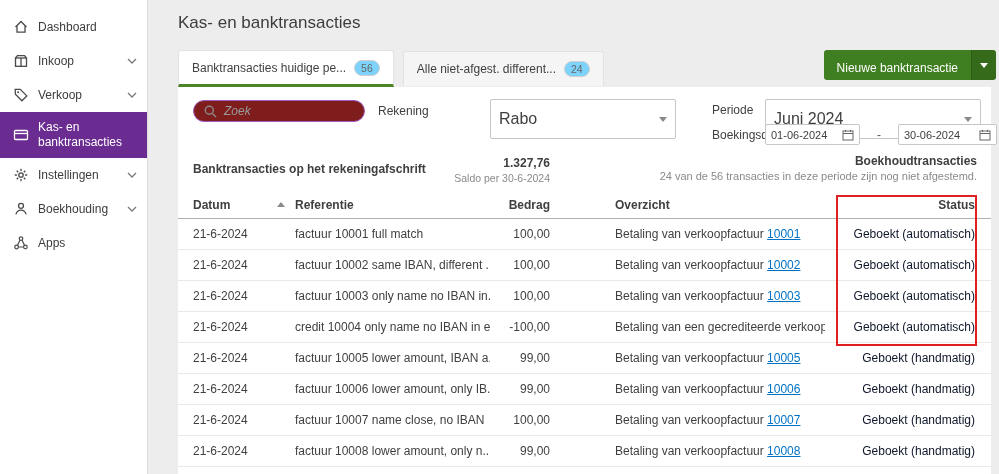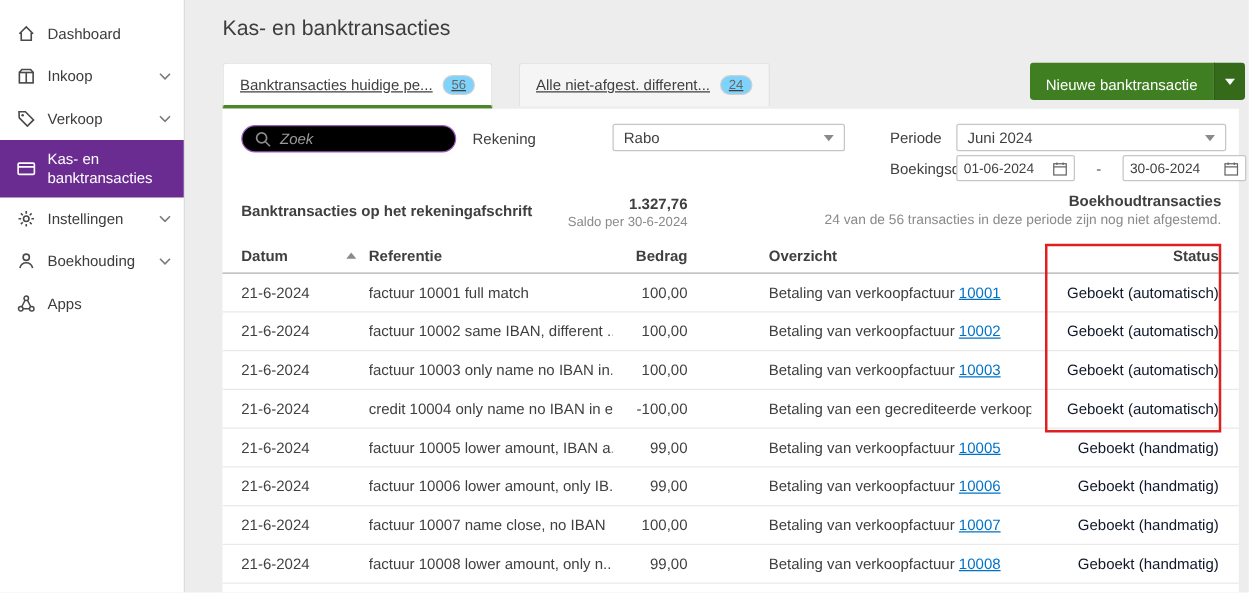--- a/index.html
+++ b/index.html
@@ -28,21 +28,21 @@
     background: #6b2c91; color: #ffffff; padding: 8px 10px 8px 13px;
   }
   .side-item.active .icon { color: #ffffff; }
   .side-item .lbl { line-height: 1.25; }
 
   
   .main { position: absolute; left: 149px; top: 0; right: 0; bottom: 0; }
   .page-title { position: absolute; left: 29px; top: 13px; font-size: 17px; color: #3d3d3d; }
 
   
-  .tabbar { position: absolute; left: 29px; top: 50px; display: flex; align-items: flex-start; gap: 21px; height: 37px; text-decoration: underline; }
+  .tabbar { position: absolute; left: 29px; top: 50px; display: flex; align-items: center; gap: 9px; height: 37px; }
   .tab {
     height: 35px; display: flex; align-items: center; gap: 8px;
     padding: 0 13px; background: #f5f5f5; border: 1px solid #e2e2e2; border-bottom: none;
     border-radius: 3px 3px 0 0; cursor: pointer; white-space: nowrap;
   }
   .tab.active { height: 37px; background: #ffffff; border-bottom: 3px solid #4a8527; }
   .badge {
     background: #7dd3fc; border: 1px solid #cfcfcf; border-radius: 9px;
     padding: 0 6px; font-size: 10.5px; color: #666; line-height: 15px; height: 16px;
   }
@@ -61,30 +61,30 @@
   .tri-down-gray  { width: 0; height: 0; border-left: 4px solid transparent; border-right: 4px solid transparent; border-top: 5px solid #8a8a8a; }
   .tri-up-gray    { width: 0; height: 0; border-left: 4px solid transparent; border-right: 4px solid transparent; border-bottom: 5px solid #8a8a8a; }
 
   
   .card { position: absolute; left: 29px; top: 87px; right: 8px; bottom: 0; background: #ffffff; }
 
   
   .search-pill {
     position: absolute; left: 15px; top: 13px; width: 172px; height: 22px;
     border: 1.5px solid #a05cc2; border-radius: 12px;
-    display: flex; align-items: center; gap: 7px; padding: 0 10px; cursor: text; background: #000000;
+    display: flex; align-items: center; gap: 7px; padding: 0 10px; cursor: text; background: #7f1d1d;
   }
   .search-pill .ph { font-style: italic; color: #9a9a9a; font-size: 12px; }
   .flabel { position: absolute; font-size: 12px; color: #3f3f3f; }
   .lbl-rekening { left: 200px; top: 17px; }
   .lbl-periode { left: 534px; top: 16px; }
   .lbl-boekingsdatum { left: 534px; top: 41px; }
   .select {
-    position: absolute; height: 22px; background: #fff; border: 1px solid #c6c6c6; border-radius: 2px;
-    display: flex; align-items: center; justify-content: space-between; padding: 0 8px; cursor: pointer; font-size: 12px;
+    position: absolute; height: 40px; background: #fff; border: 1px solid #c6c6c6; border-radius: 2px;
+    display: flex; align-items: center; justify-content: space-between; padding: 0 8px; cursor: pointer; font-size: 16px;
   }
   .sel-account { left: 312px; top: 12px; width: 186px; }
   .sel-period  { left: 587px; top: 12px; width: 216px; }
   .dates { position: absolute; left: 587px; top: 37px; display: flex; align-items: center; gap: 15px; width: 232px; }
   .date-input {
     height: 21px; border: 1px solid #c6c6c6; border-radius: 2px; background: #fff;
     display: flex; align-items: center; justify-content: space-between; padding: 0 5px; font-size: 11px; cursor: text;
   }
   .date-from { width: 98px; } .date-to { width: 102px; }
   .date-sep { color: #555; width: 8px; text-align: center; }

